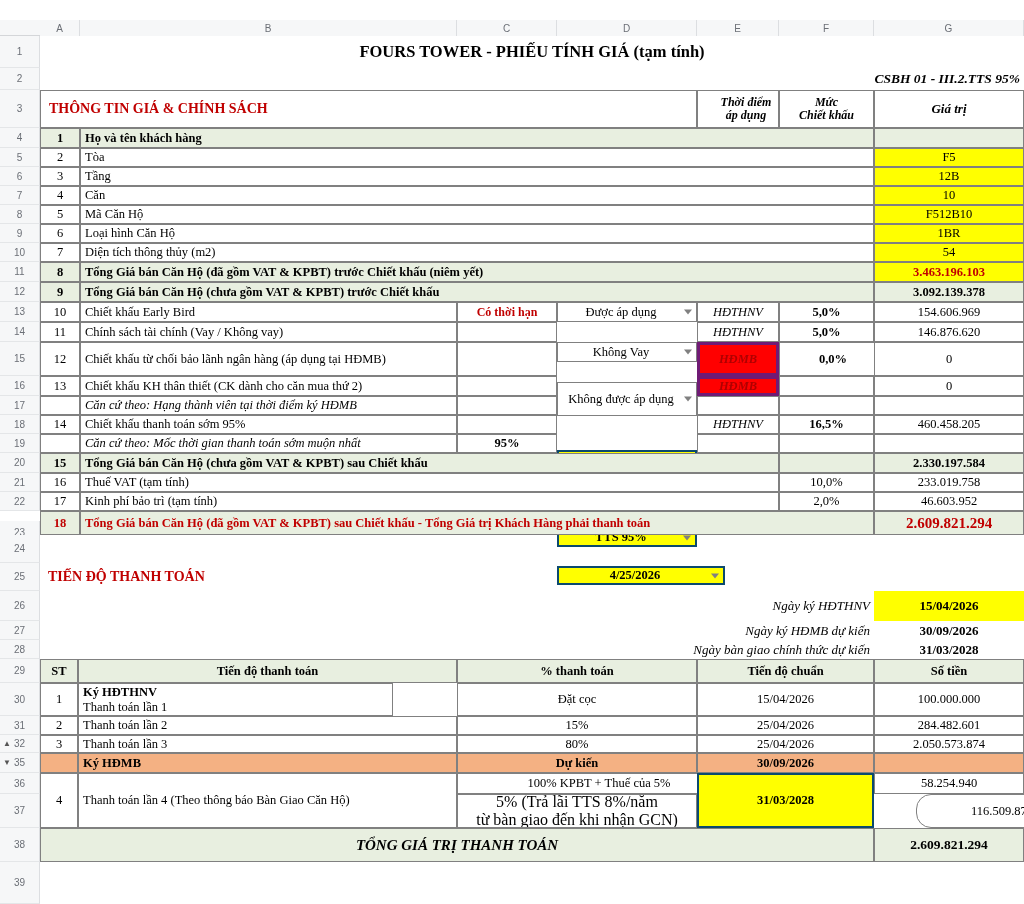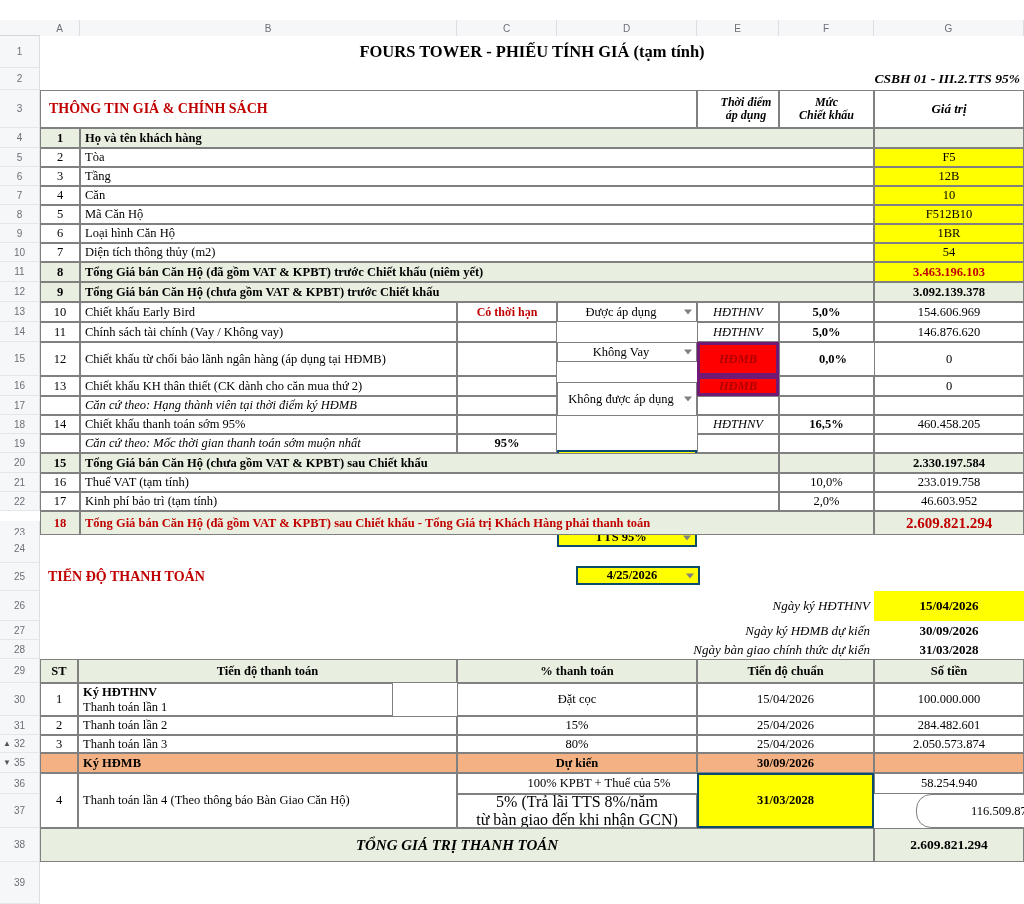--- a/index.html
+++ b/index.html
@@ -263,21 +263,21 @@
     <span>TTS 95%</span>
     <span class="dd-arrow"></span>
   </div>
   <div class="cell c i bd" style="left:697px;top:415px;width:82px;height:19px;">HĐTHNV</div>
   <div class="cell c b bd" style="left:779px;top:415px;width:95px;height:19px;">16,5%</div>
   <div class="cell c bd" style="left:874px;top:415px;width:150px;height:19px;">460.458.205</div>
 
   <div class="cell c bd" style="left:40px;top:434px;width:40px;height:19px;"></div>
   <div class="cell l i bd" style="left:80px;top:434px;width:377px;height:19px;">Căn cứ theo: Mốc thời gian thanh toán sớm muộn nhất</div>
   <div class="cell c b bd" style="left:457px;top:434px;width:100px;height:19px;">95%</div>
-  <div class="cell c b dd-cell f-yellow bd-yellow-thick" style="left:576px;top:434px;width:124px;height:19px;">
+  <div class="cell c b dd-cell f-yellow bd-yellow-thick" style="left:557px;top:434px;width:168px;height:19px;">
     <span>4/25/2026</span>
     <span class="dd-arrow"></span>
   </div>
   <div class="cell c bd" style="left:697px;top:434px;width:82px;height:19px;"></div>
   <div class="cell c bd" style="left:779px;top:434px;width:95px;height:19px;"></div>
   <div class="cell c bd" style="left:874px;top:434px;width:150px;height:19px;"></div>
 
   <div class="cell c b f-green bd" style="left:40px;top:453px;width:40px;height:20px;">15</div>
   <div class="cell l b f-green bd" style="left:80px;top:453px;width:699px;height:20px;">Tổng Giá bán Căn Hộ (chưa gồm VAT &amp; KPBT) sau Chiết khấu</div>
   <div class="cell c b f-green bd" style="left:779px;top:453px;width:95px;height:20px;"></div>

